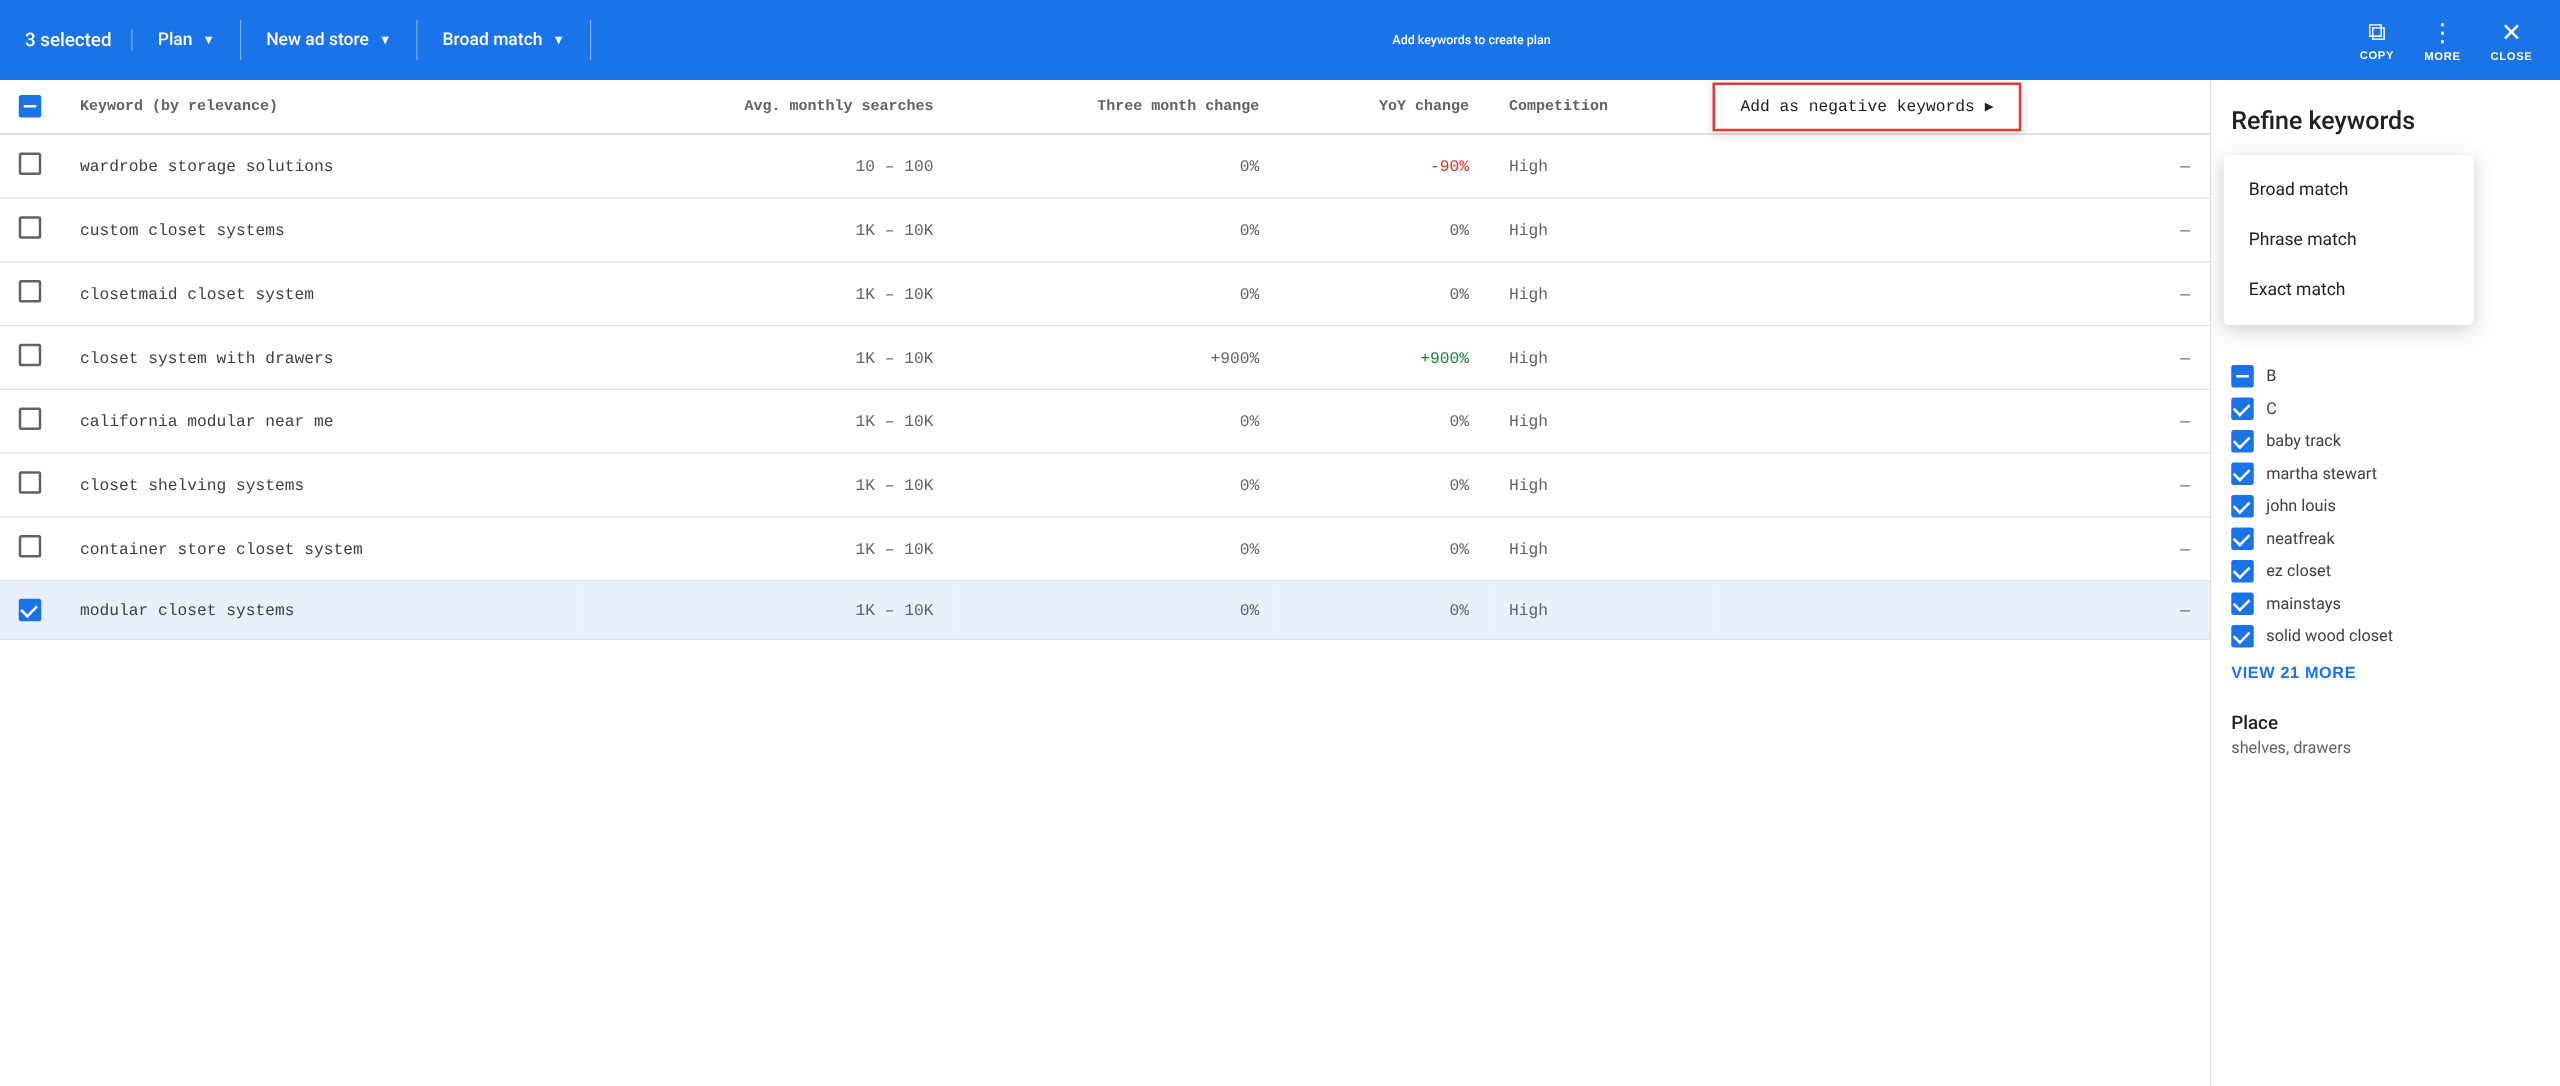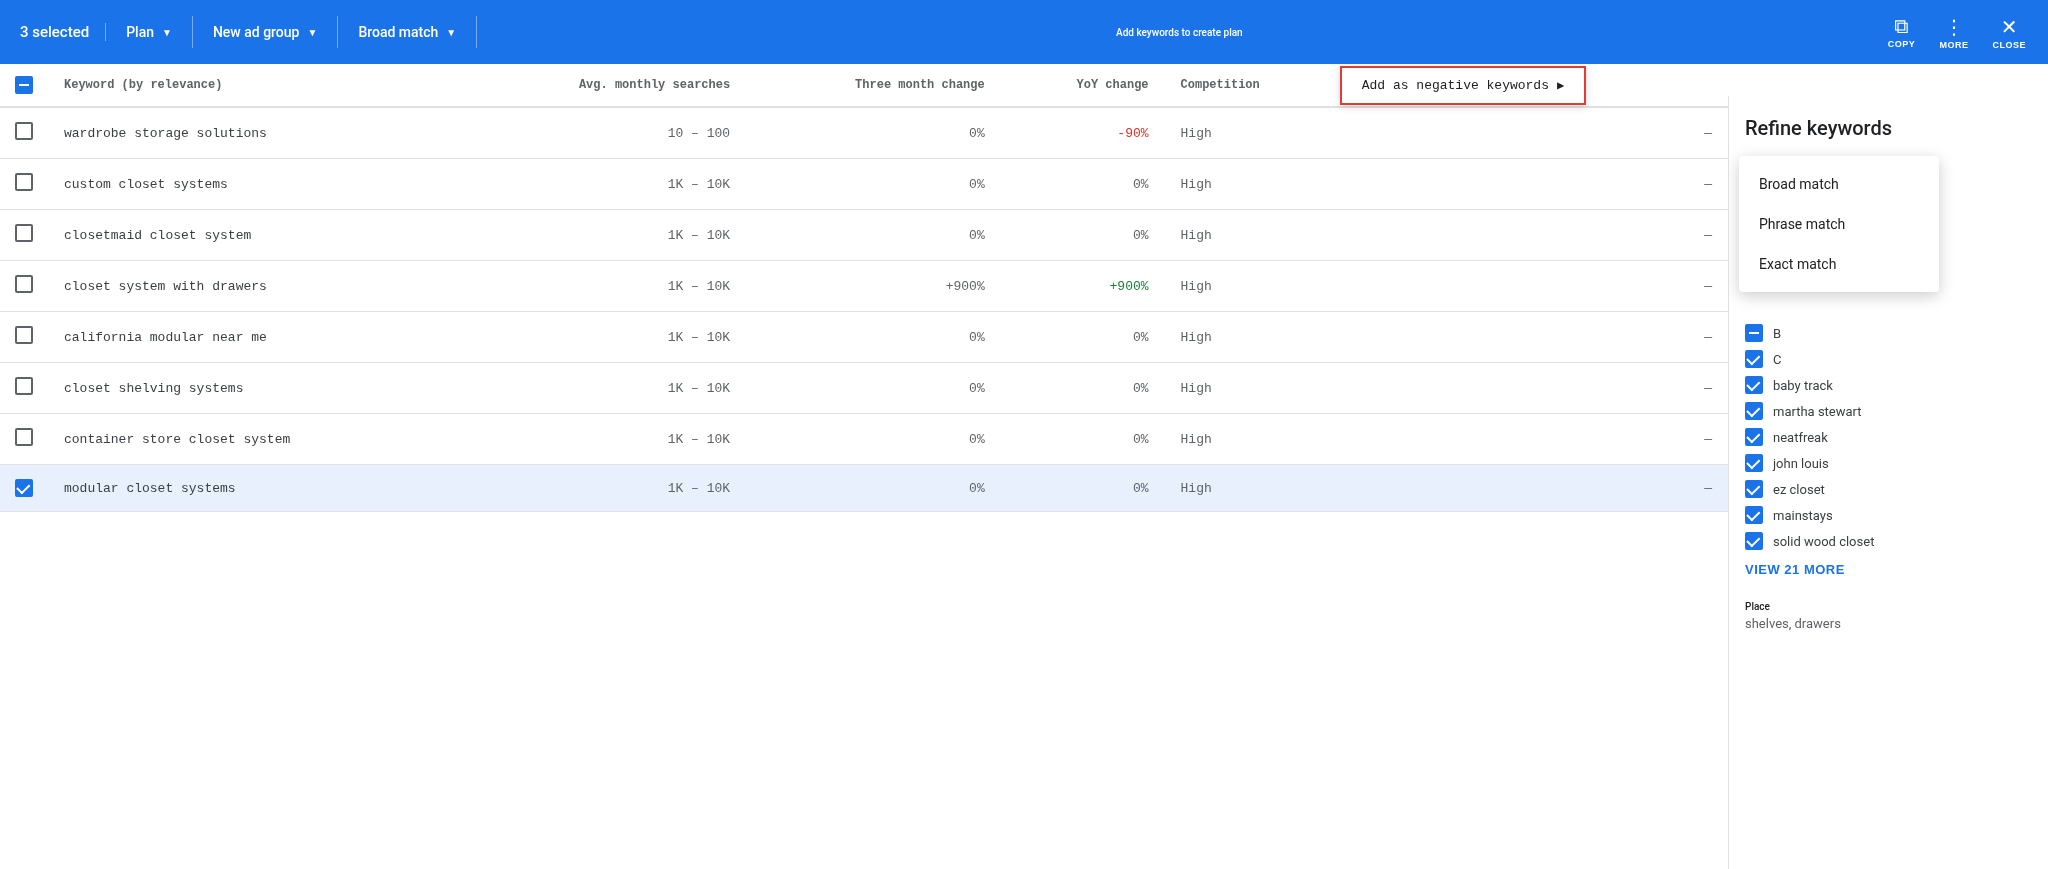--- a/index.html
+++ b/index.html
@@ -211,28 +211,27 @@
     }
     .cb.indeterminate::after {
       content: '';
       width: 10px;
       height: 2px;
       background: #fff;
     }
 
     
     .sidebar {
-      width: 320px;
+      width: 280px;
       min-width: 280px;
       border-left: 1px solid #e0e0e0;
       background: #fff;
       overflow-y: auto;
       padding: 20px 16px;
       position: relative;
-      margin-top: 32px;
     }
     .sidebar-title {
       font-size: 20px;
       font-weight: 500;
       color: #202124;
       margin-bottom: 20px;
     }
 
     
     .neg-menu {
@@ -272,21 +271,21 @@
       font-weight: 600;
       background: none;
       border: none;
       cursor: pointer;
       padding: 8px 0;
       letter-spacing: 0.5px;
     }
 
     .sidebar-place-section { margin-top: 16px; }
     .sidebar-place-title {
-      font-size: 10px;
+      font-size: 15px;
       font-weight: 500;
       color: #202124;
       margin-bottom: 4px;
     }
     .sidebar-place-text {
       font-size: 13px;
       color: #5f6368;
     }
 
     
@@ -304,21 +303,21 @@
   <span class="toolbar-selected">3 selected</span>
 
   <button class="toolbar-btn">
     <span>Plan</span>
     <span class="chevron">▼</span>
   </button>
 
   <div class="toolbar-separator"></div>
 
   <button class="toolbar-btn">
-    <span>New ad group</span>
+    <span>New ad store</span>
     <span class="chevron">▼</span>
   </button>
 
   <div class="toolbar-separator"></div>
 
   <button class="toolbar-btn">
     <span>Broad match</span>
     <span class="chevron">▼</span>
   </button>
 
@@ -485,25 +484,25 @@
           <div class="sidebar-check-item">
             <div class="cb checked"></div>
             <span class="sidebar-check-label">baby track</span>
           </div>
           <div class="sidebar-check-item">
             <div class="cb checked"></div>
             <span class="sidebar-check-label">martha stewart</span>
           </div>
           <div class="sidebar-check-item">
             <div class="cb checked"></div>
+            <span class="sidebar-check-label">john louis</span>
+          </div>
+          <div class="sidebar-check-item">
+            <div class="cb checked"></div>
             <span class="sidebar-check-label">neatfreak</span>
-          </div>
-          <div class="sidebar-check-item">
-            <div class="cb checked"></div>
-            <span class="sidebar-check-label">john louis</span>
           </div>
           <div class="sidebar-check-item">
             <div class="cb checked"></div>
             <span class="sidebar-check-label">ez closet</span>
           </div>
           <div class="sidebar-check-item">
             <div class="cb checked"></div>
             <span class="sidebar-check-label">mainstays</span>
           </div>
           <div class="sidebar-check-item">

